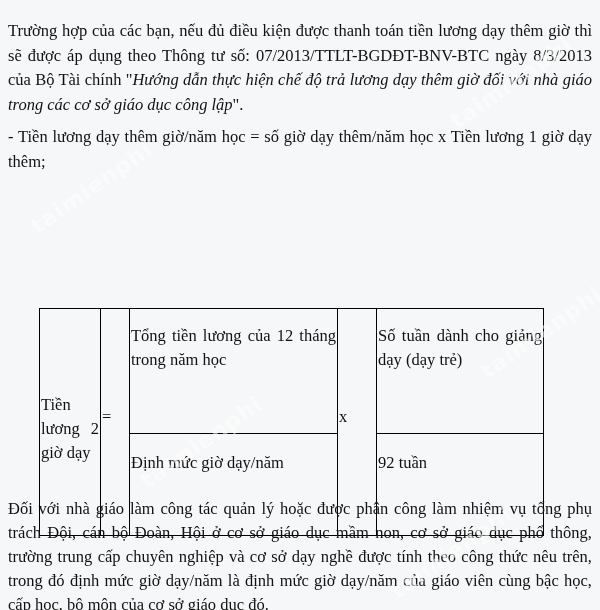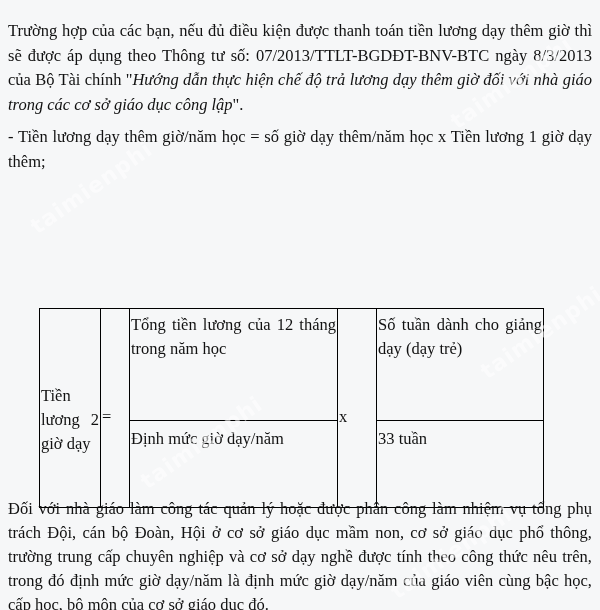--- a/index.html
+++ b/index.html
@@ -36,21 +36,21 @@
   table.formula {
     position: absolute;
     left: 39px;
     top: 308px;
     border-collapse: collapse;
     font-size: 16.5px;
     line-height: 24px;
   }
   table.formula td {
     border: 1.5px solid #000;
-    padding: 4px 1px;
+    padding: 15px 1px;
     vertical-align: top;
     text-align: justify;
   }
   .c-label { width: 58px; height: 166px; vertical-align: middle !important; padding-top: 28px !important; }
   .c-eq { width: 26px; vertical-align: top !important; padding-top: 96px !important; }
   .c-num { width: 205px; height: 94px; }
   .c-den { width: 205px; height: 71px; }
   .c-x { width: 36px; vertical-align: top !important; padding-top: 96px !important; }
   .c-r1 { width: 164px; height: 94px; }
   .c-r2 { width: 164px; height: 71px; }
@@ -99,21 +99,21 @@
     <td class="c-x" rowspan="2"><span>x</span></td>
     <td class="c-r1">
           <div>Số tuần dành cho giảng dạy (dạy trẻ)</div>
         </td>
   </tr>
   <tr>
     <td class="c-den">
           <div>Định mức giờ dạy/năm</div>
         </td>
     <td class="c-r2">
-          <div>33 tuần</div>
+          <div>92 tuần</div>
         </td>
   </tr>
 </tbody>
   </table>
 
 <div class="bottom">
   <p class="p-after">Đối với nhà giáo làm công tác quản lý hoặc được phân công làm nhiệm vụ tổng phụ trách Đội, cán bộ Đoàn, Hội ở cơ sở giáo dục mầm non, cơ sở giáo dục phổ thông, trường trung cấp chuyên nghiệp và cơ sở dạy nghề được tính theo công thức nêu trên, trong đó định mức giờ dạy/năm là định mức giờ dạy/năm của giáo viên cùng bậc học, cấp học, bộ môn của cơ sở giáo dục đó.</p>
 </div>
 
 <div class="watermark" style="left:440px; top:70px;">taimienphi</div>

